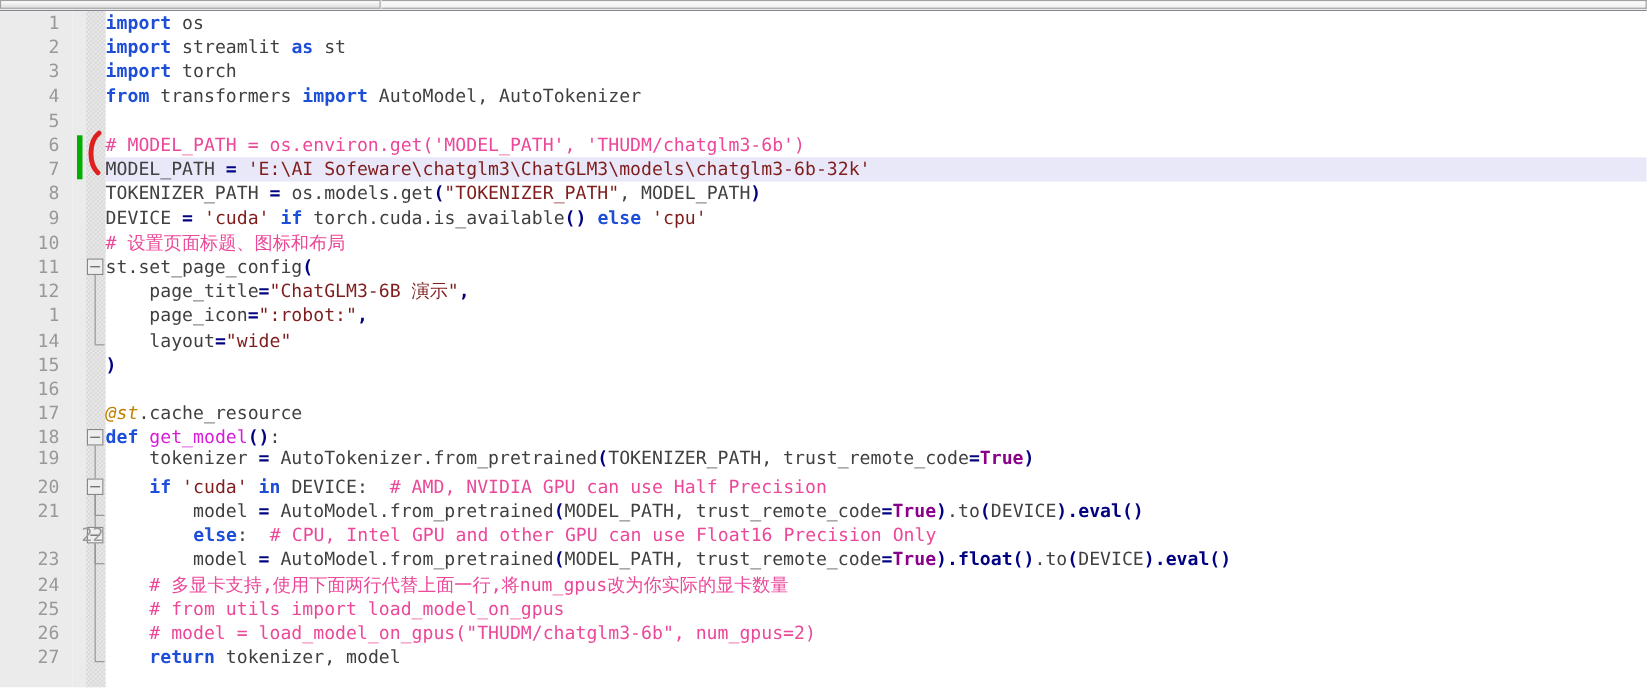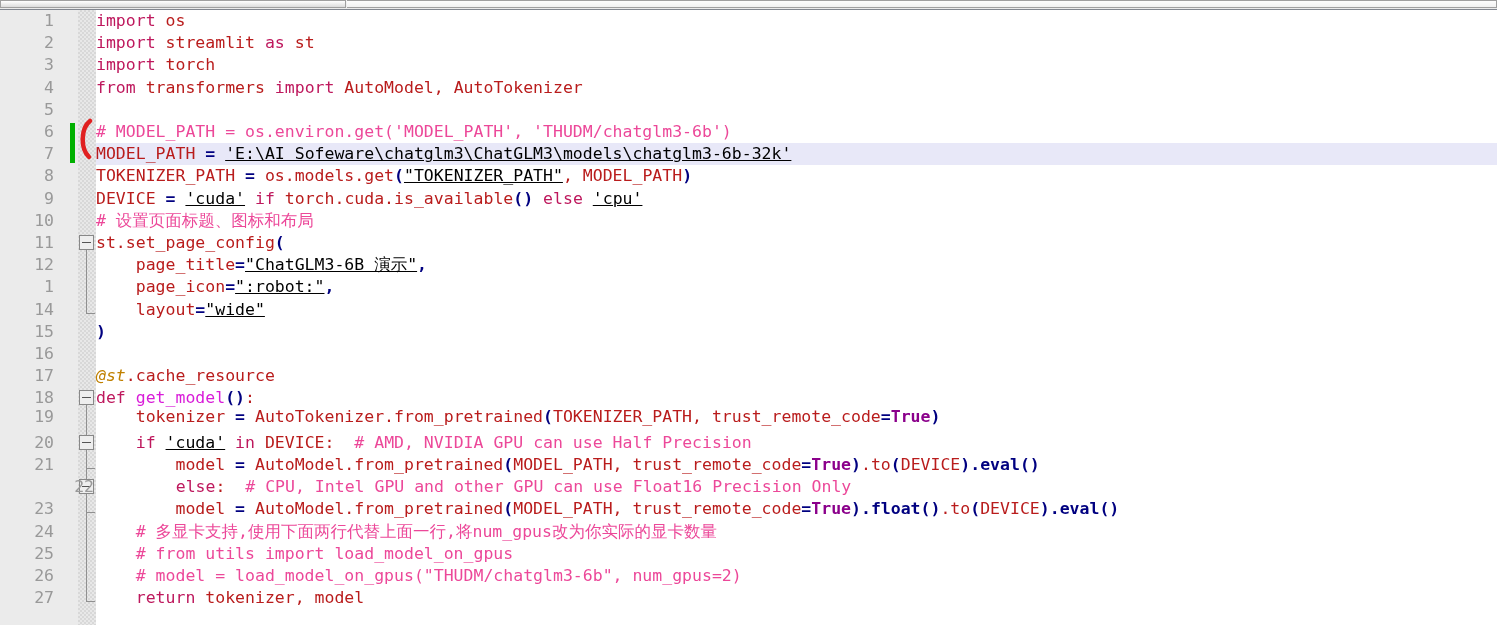--- a/index.html
+++ b/index.html
@@ -97,30 +97,30 @@
     letter-spacing: 0px;
   }
   .line.current .hl {
     position: absolute;
     left: 96px; top: 0;
     width: 1401px; height: 22.2px;
     background: #e8e8f8;
   }
 
   
-  .kw   { color: #be185d; font-weight: normal; }
+  .kw   { color: #1d4ed8; font-weight: bold; }
   .cm   { color: #ec4899; }
-  .str  { color: #000000; text-decoration: underline; }
+  .str  { color: #7f1d1d; }
   .cnst { color: #8b008b; font-weight: bold; }
   .fn   { color: #000080; font-weight: bold; }
   .dec  { color: #c08000; font-style: italic; }
   .defn { color: #d81bd8; }
   .op   { color: #000080; font-weight: bold; }
   .pn   { color: #000080; font-weight: bold; }
-  .pl   { color: #b91c1c; }
+  .pl   { color: #404040; }
 
   
   .changebar {
     position: absolute;
     left: 70px;
     width: 5px;
     background: #00b000;
   }
 
   

